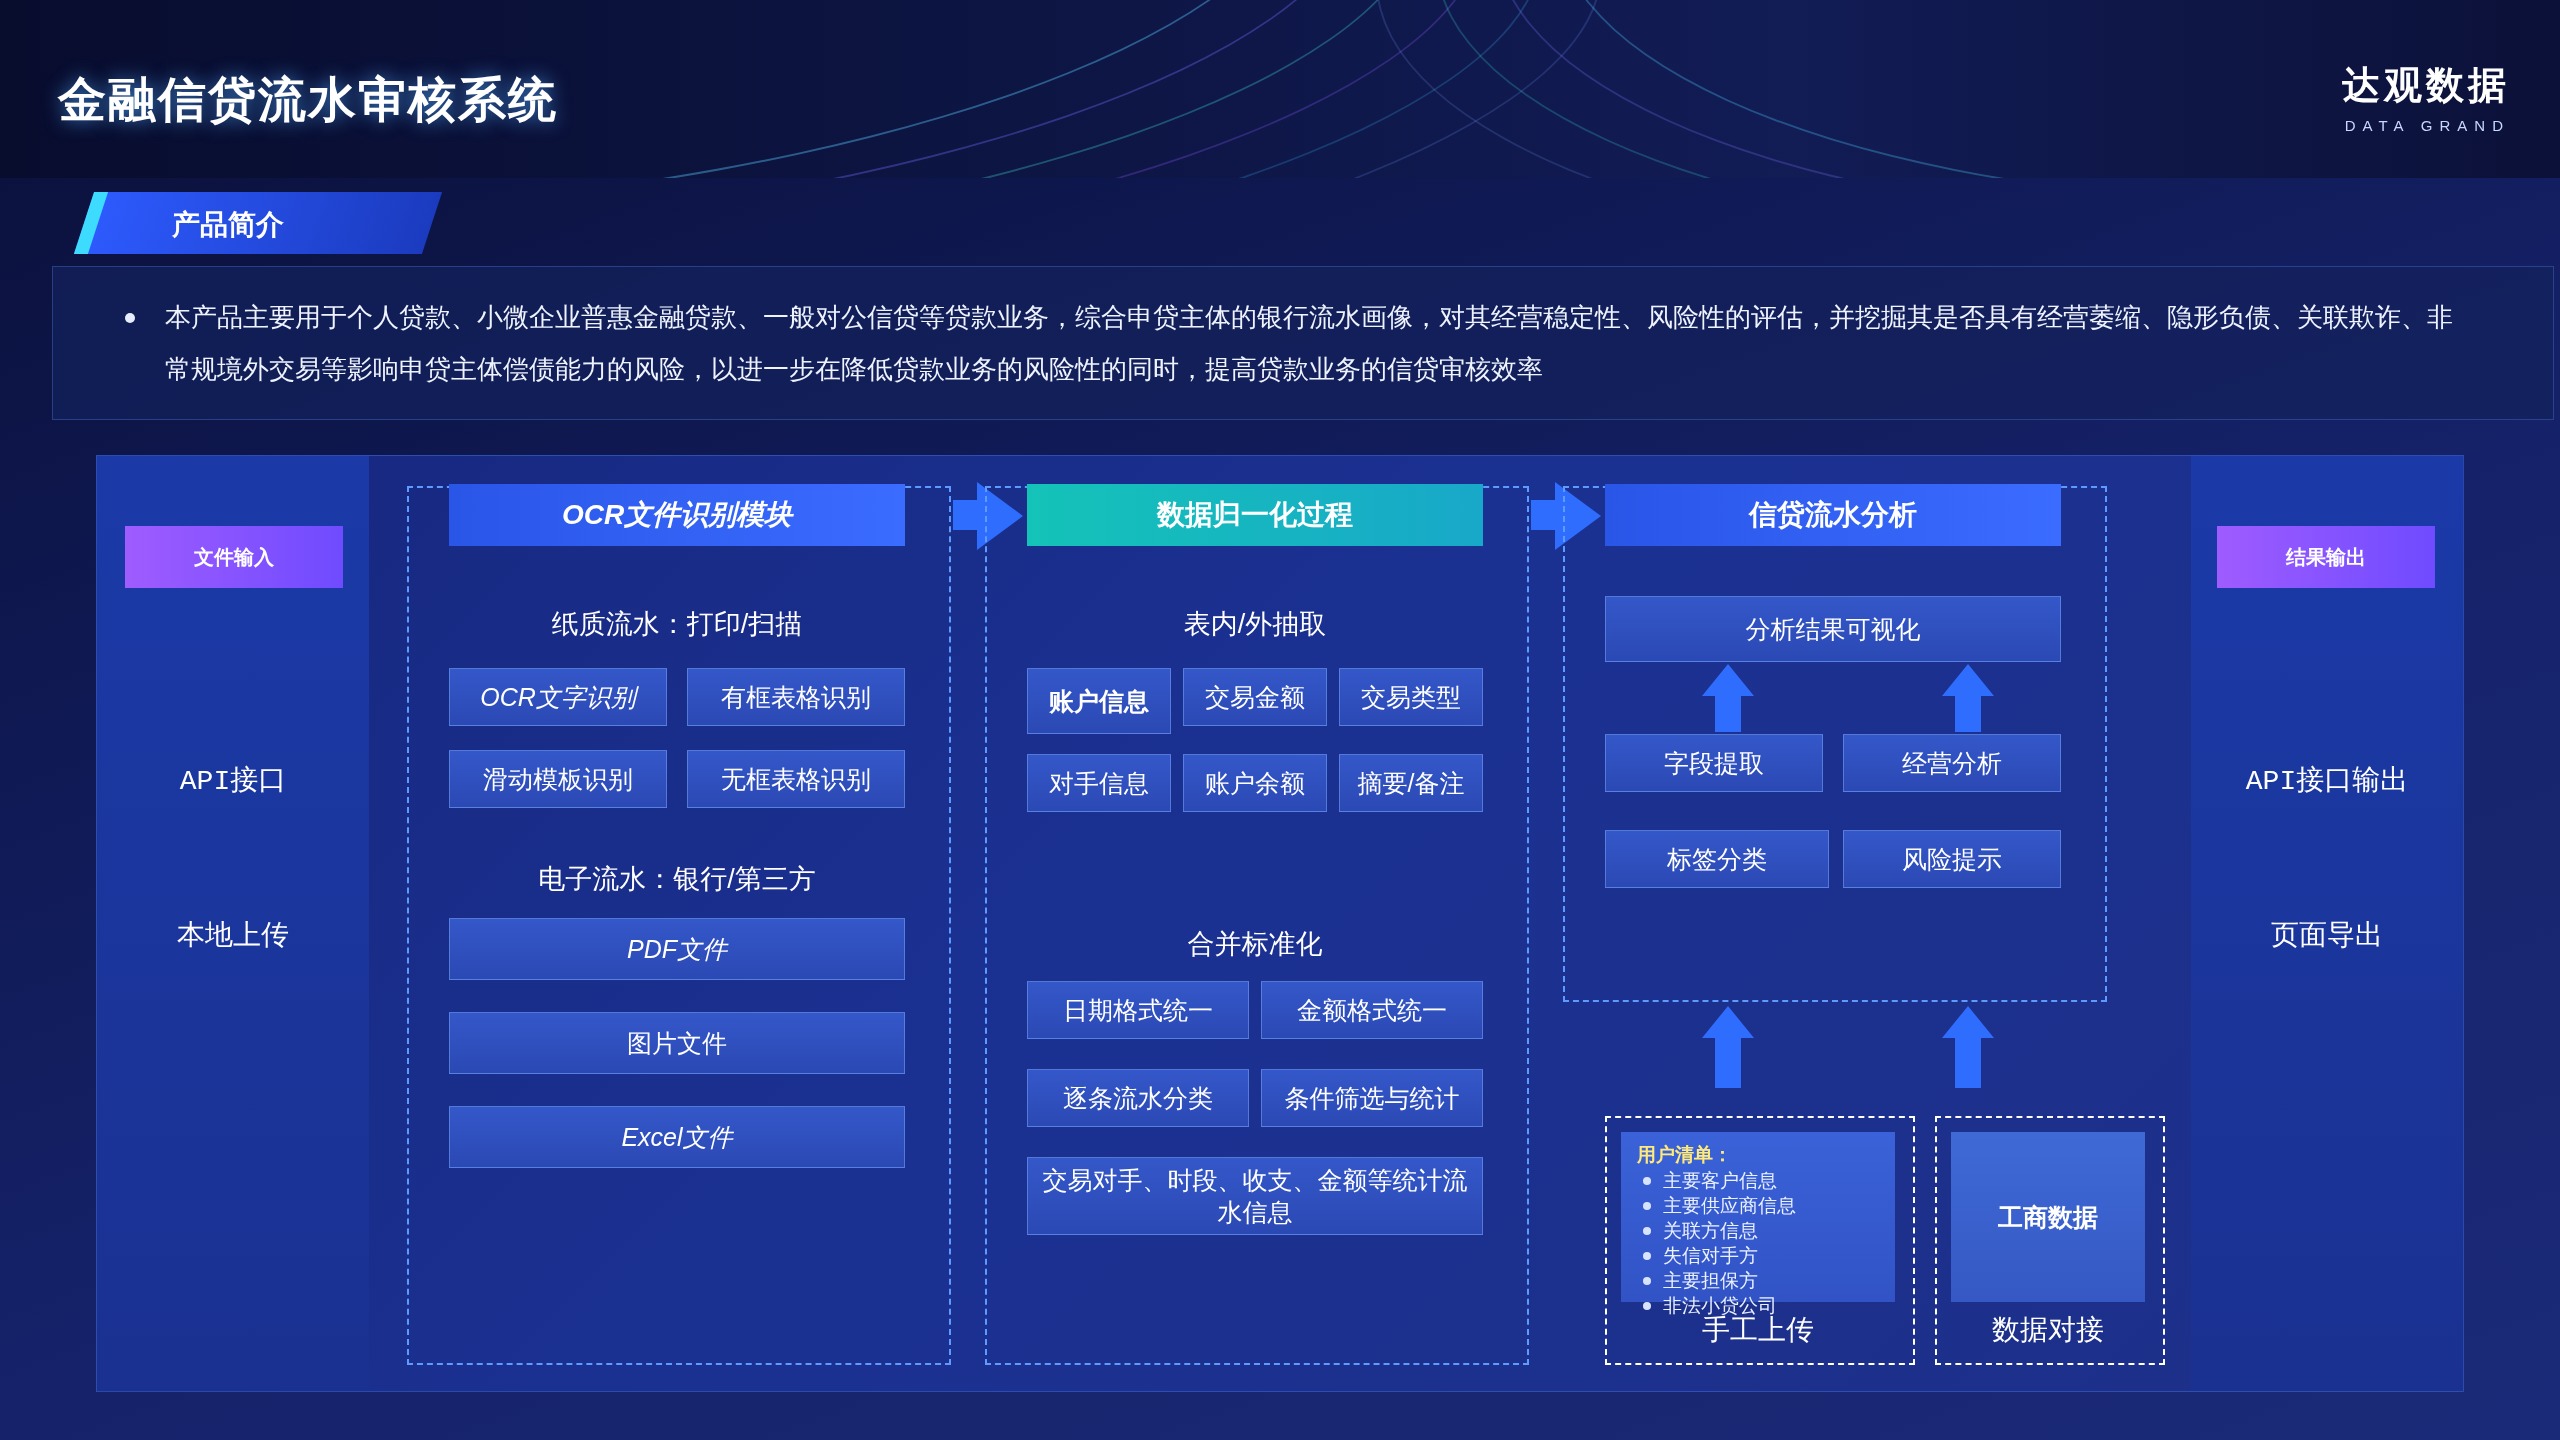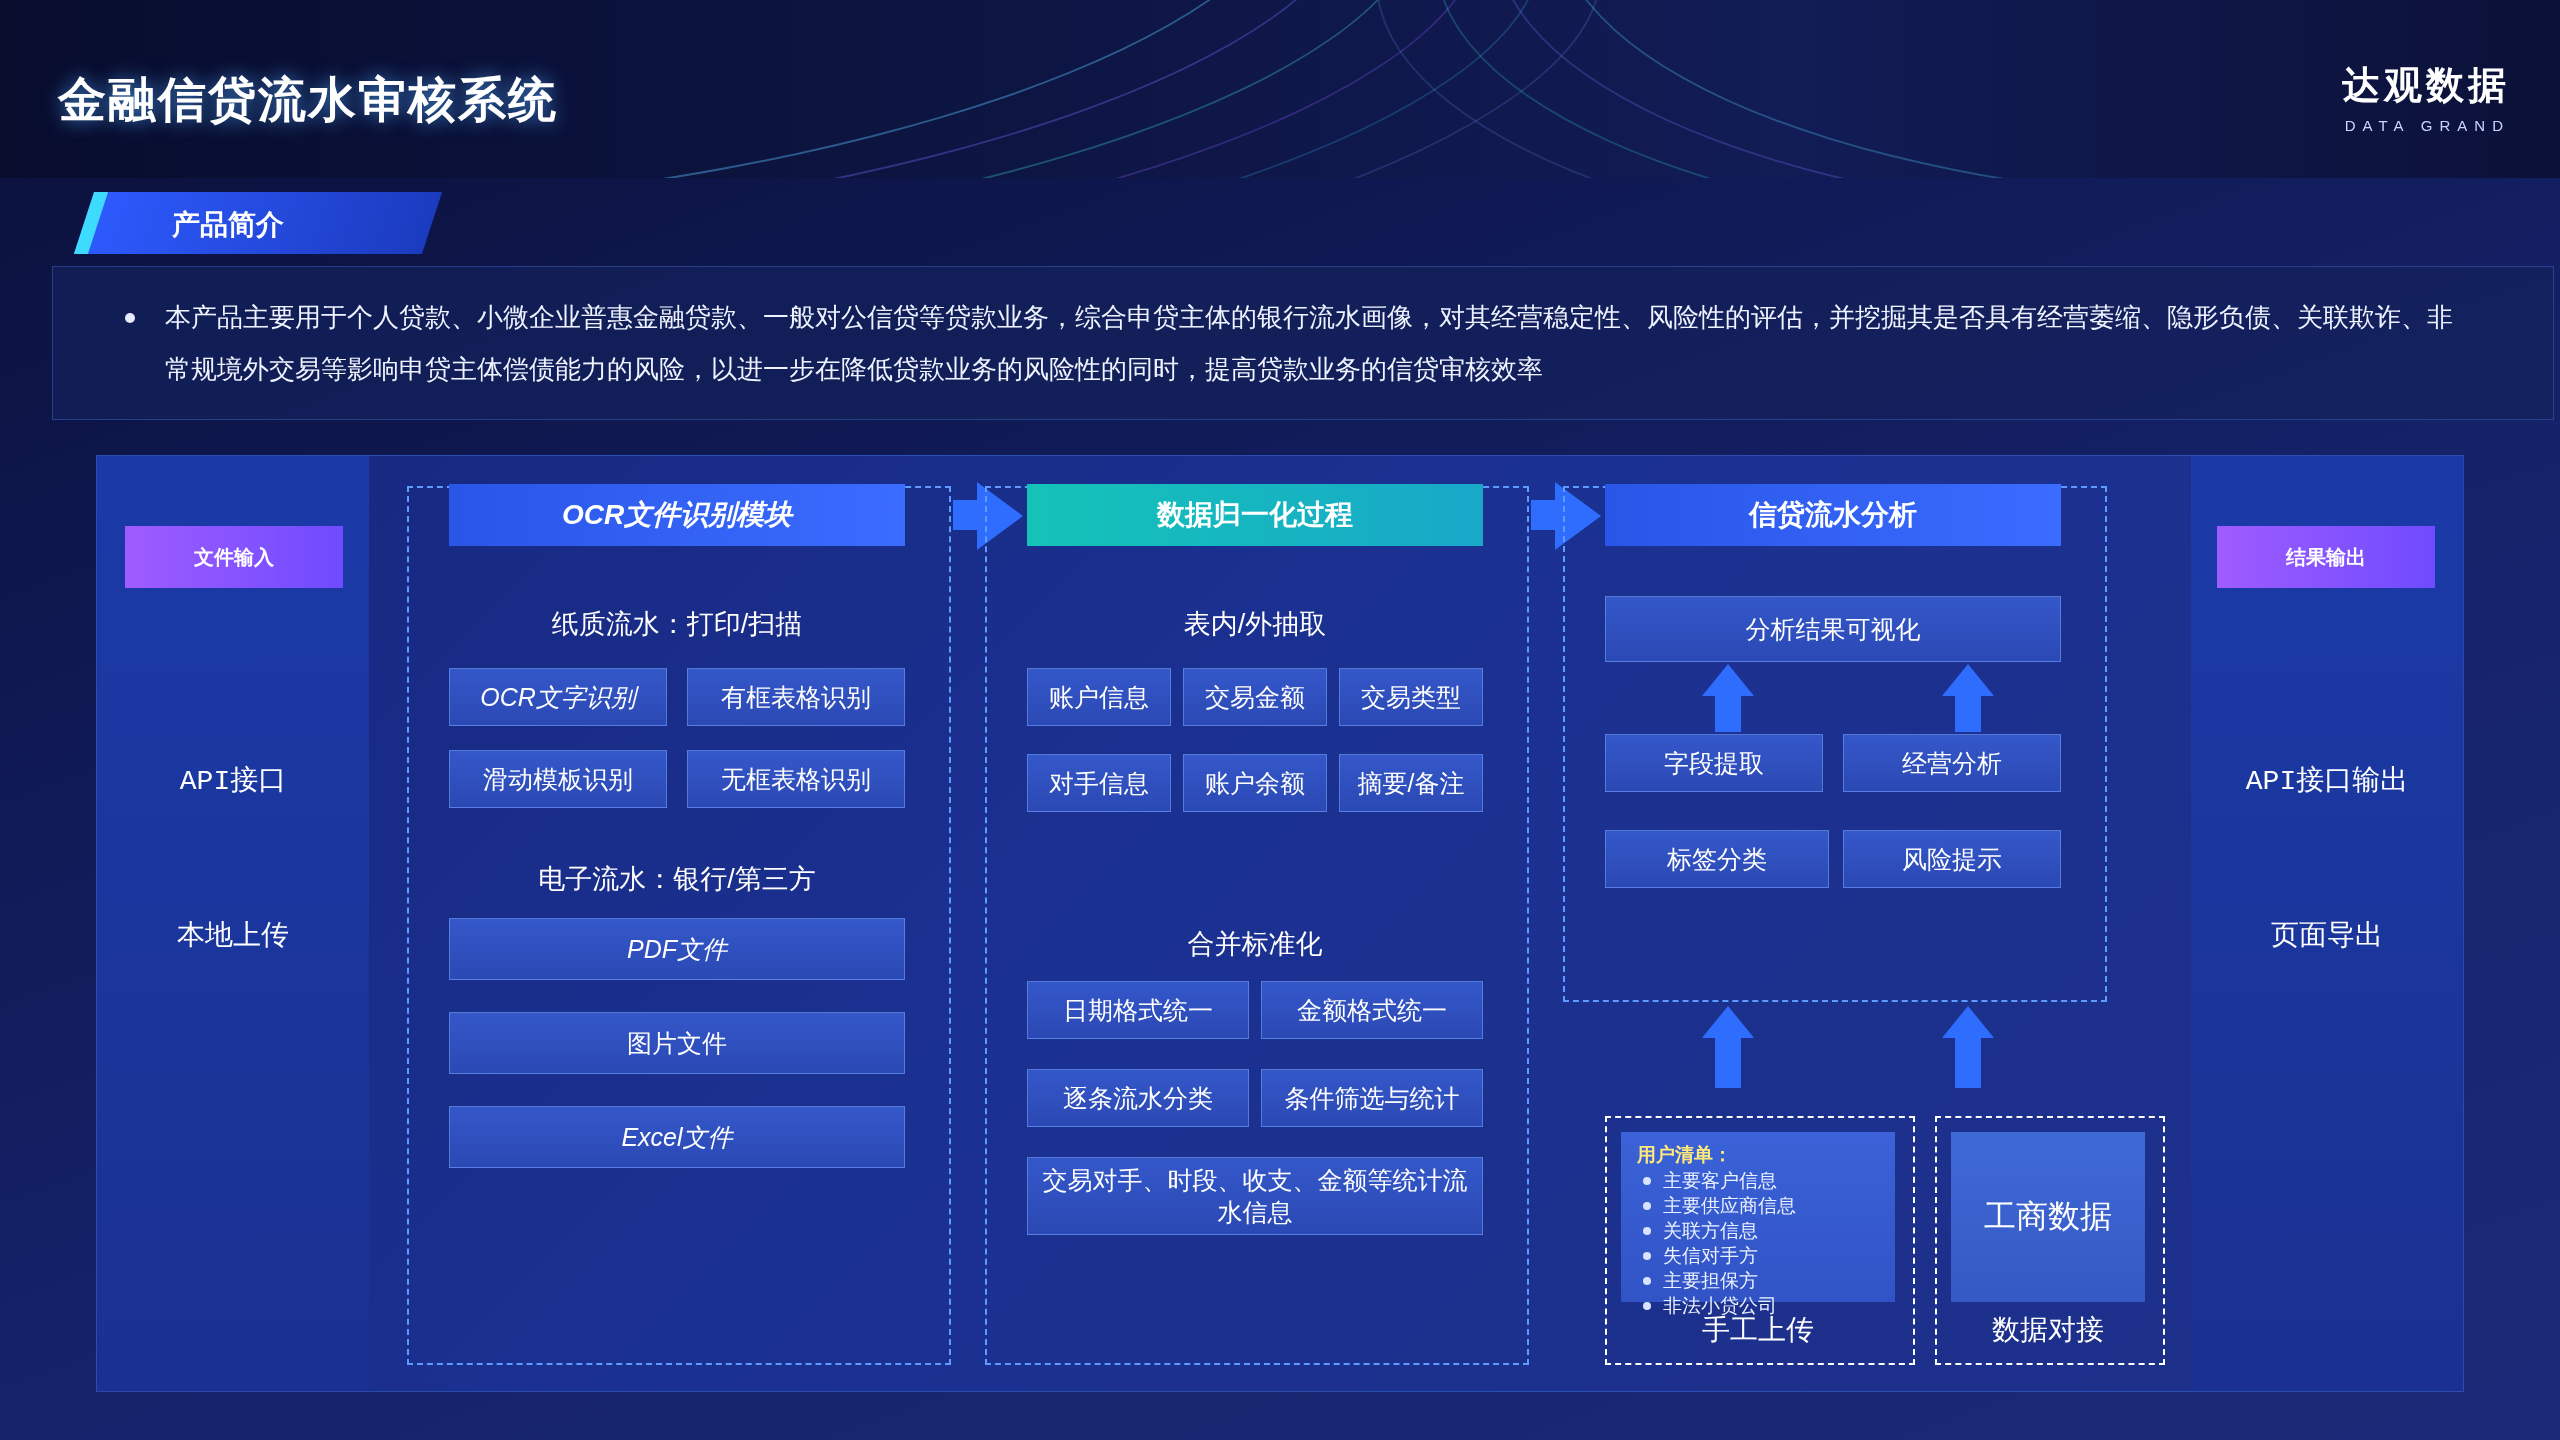--- a/index.html
+++ b/index.html
@@ -301,22 +301,23 @@
     width: 8px; height: 8px;
     border-radius: 50%;
     background: #d8e4ff;
   }
   .data-card {
     position: absolute;
     background: linear-gradient(180deg, #3f6ad6 0%, #3558c4 100%);
     display: flex;
     align-items: center;
     justify-content: center;
-    font-size: 32px;
-    color: #ffffff;
+    font-size: 25px;
+    color: #ffffff;
+    font-weight: bold;
   }
 </style>
 </head>
 <body>
 
 <div class="top-band">
   <div class="wave w1"></div>
   <div class="wave w2"></div>
   <div class="wave w3"></div>
   <div class="wave w4"></div>
@@ -369,21 +370,21 @@
   <div class="cell" style="left:352px; top:556px; width:456px; height:62px;">图片文件</div>
   <div class="cell italic" style="left:352px; top:650px; width:456px; height:62px;">Excel文件</div>
 
   <div class="arrow-tail" style="left:856px; top:44px; width:26px;"></div>
   <div class="arrow-r" style="left:880px; top:26px;"></div>
 
   <div class="stage s2"></div>
   <div class="stage-head h2">数据归一化过程</div>
 
   <div class="sub-title" style="left:930px; top:150px; width:456px;">表内/外抽取</div>
-  <div class="cell" style="left:930px; top:212px; width:144px; height:58px;">账户信息</div>
+  <div class="cell" style="left:930px; top:212px; width:144px; height:66px;font-weight:bold;">账户信息</div>
   <div class="cell" style="left:1086px; top:212px; width:144px; height:58px;">交易金额</div>
   <div class="cell" style="left:1242px; top:212px; width:144px; height:58px;">交易类型</div>
   <div class="cell" style="left:930px; top:298px; width:144px; height:58px;">对手信息</div>
   <div class="cell" style="left:1086px; top:298px; width:144px; height:58px;">账户余额</div>
   <div class="cell" style="left:1242px; top:298px; width:144px; height:58px;">摘要/备注</div>
 
   <div class="sub-title" style="left:930px; top:470px; width:456px;">合并标准化</div>
   <div class="cell" style="left:930px; top:525px; width:222px; height:58px;">日期格式统一</div>
   <div class="cell" style="left:1164px; top:525px; width:222px; height:58px;">金额格式统一</div>
   <div class="cell" style="left:930px; top:613px; width:222px; height:58px;">逐条流水分类</div>

